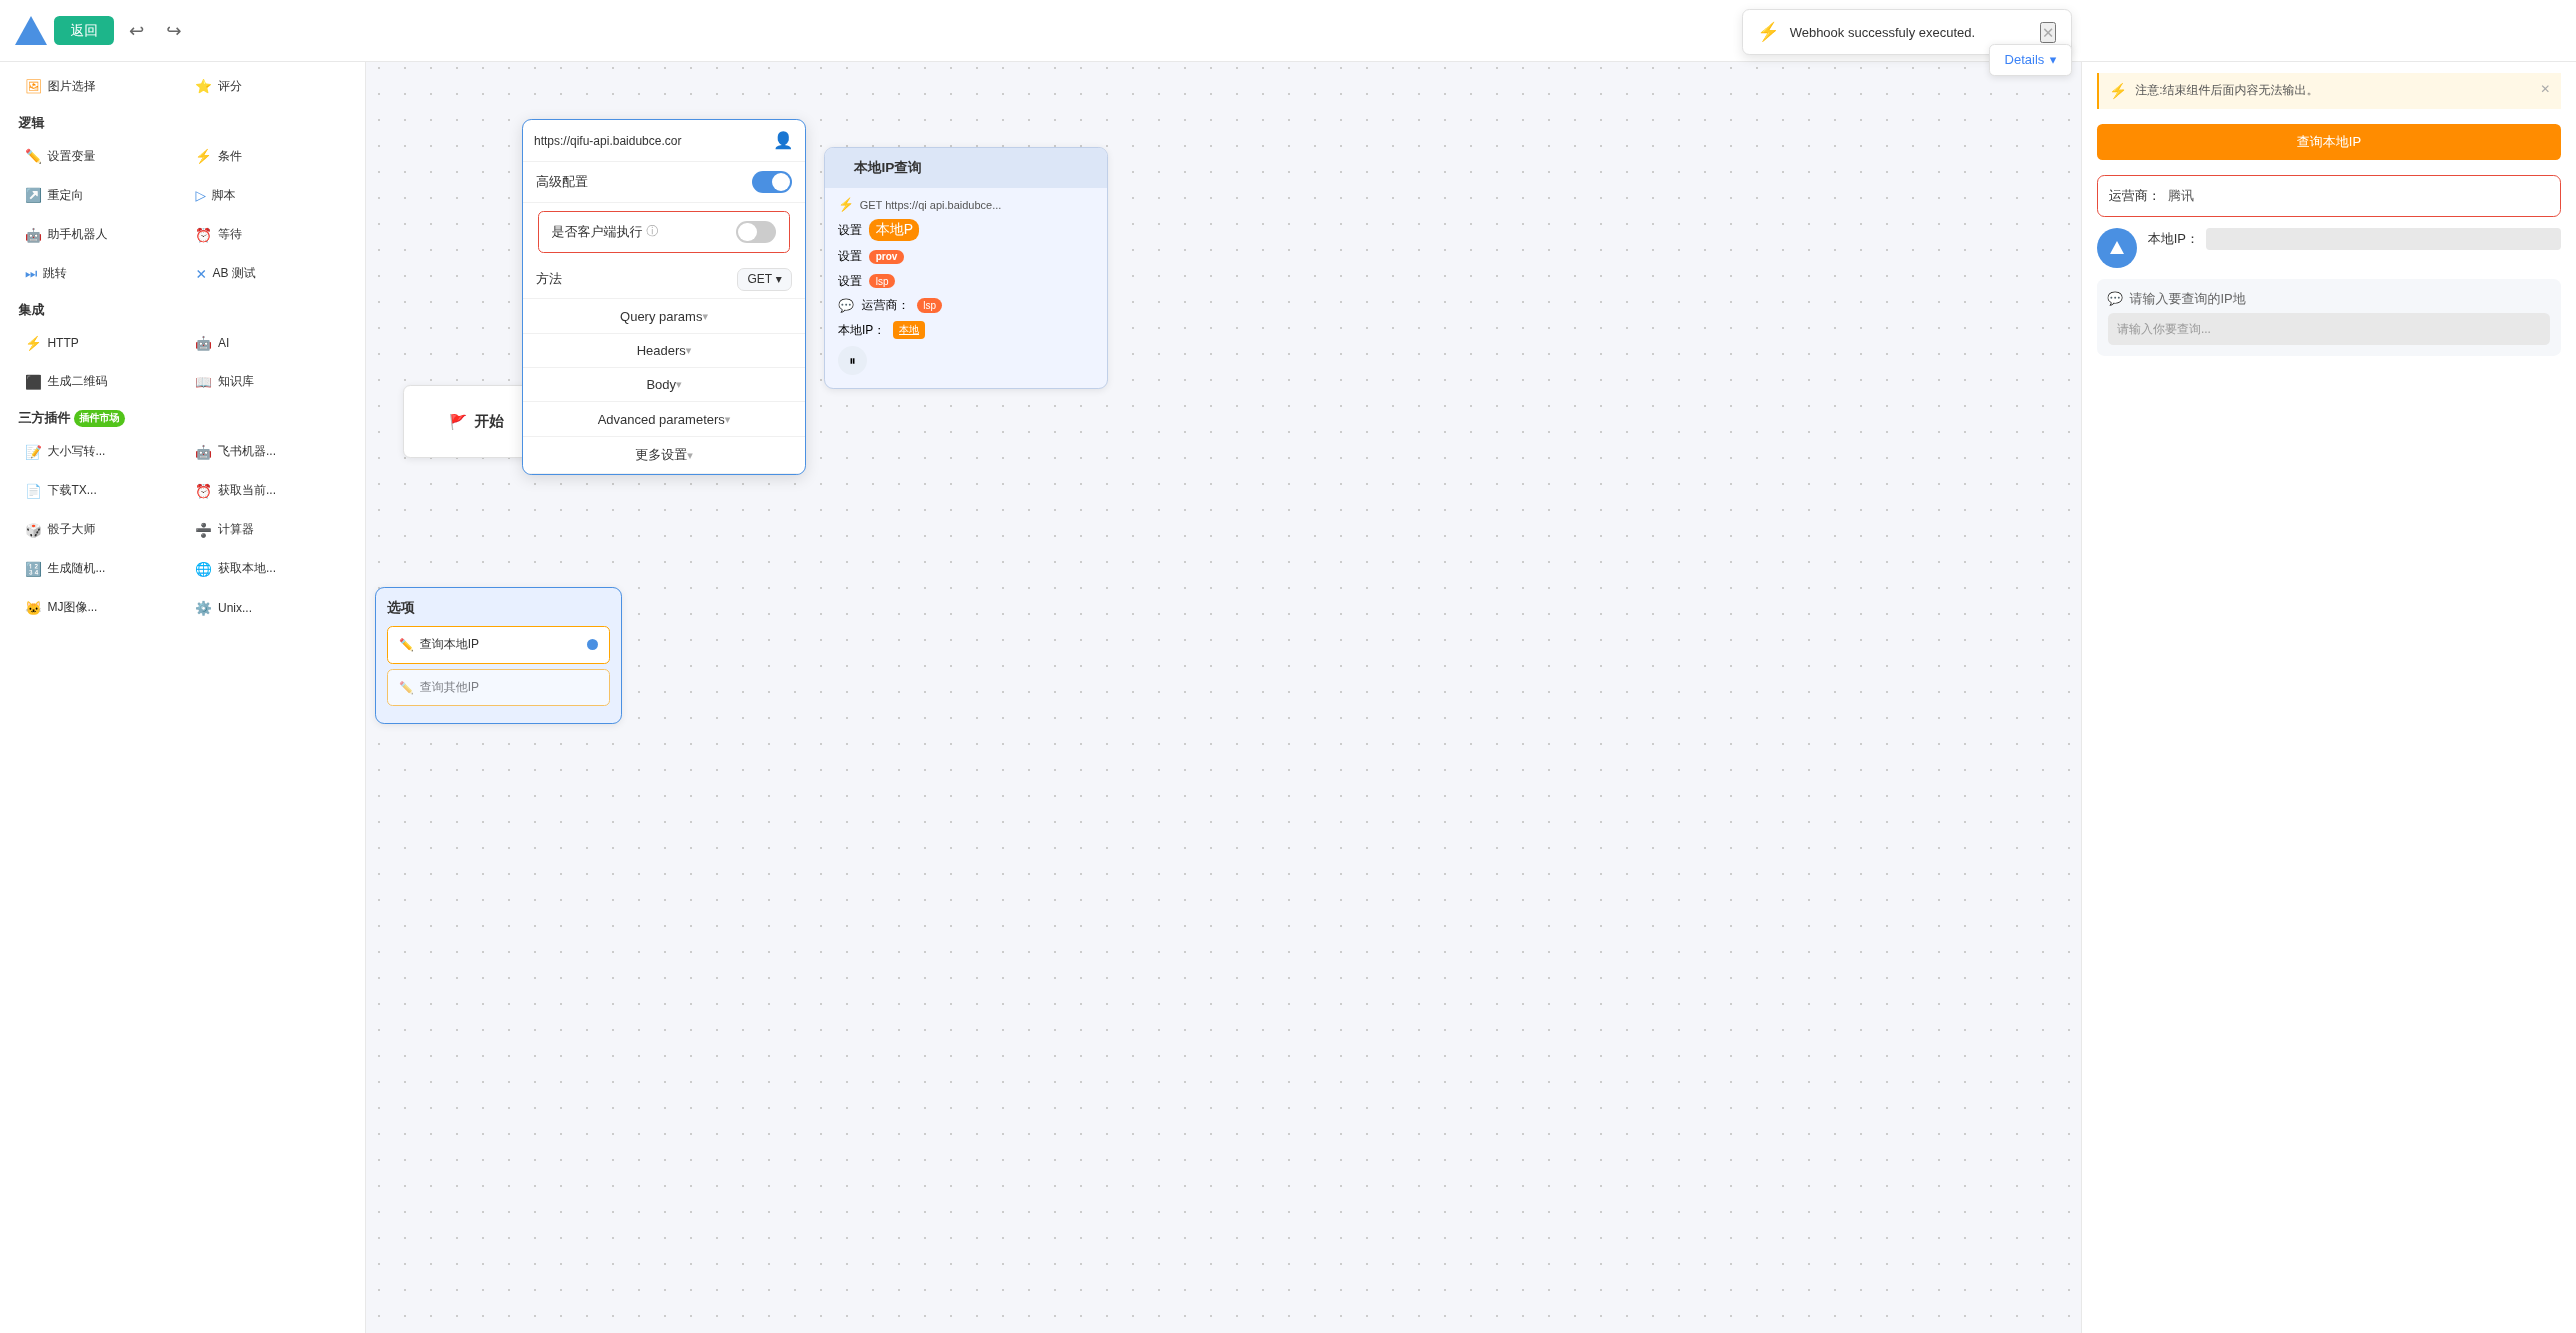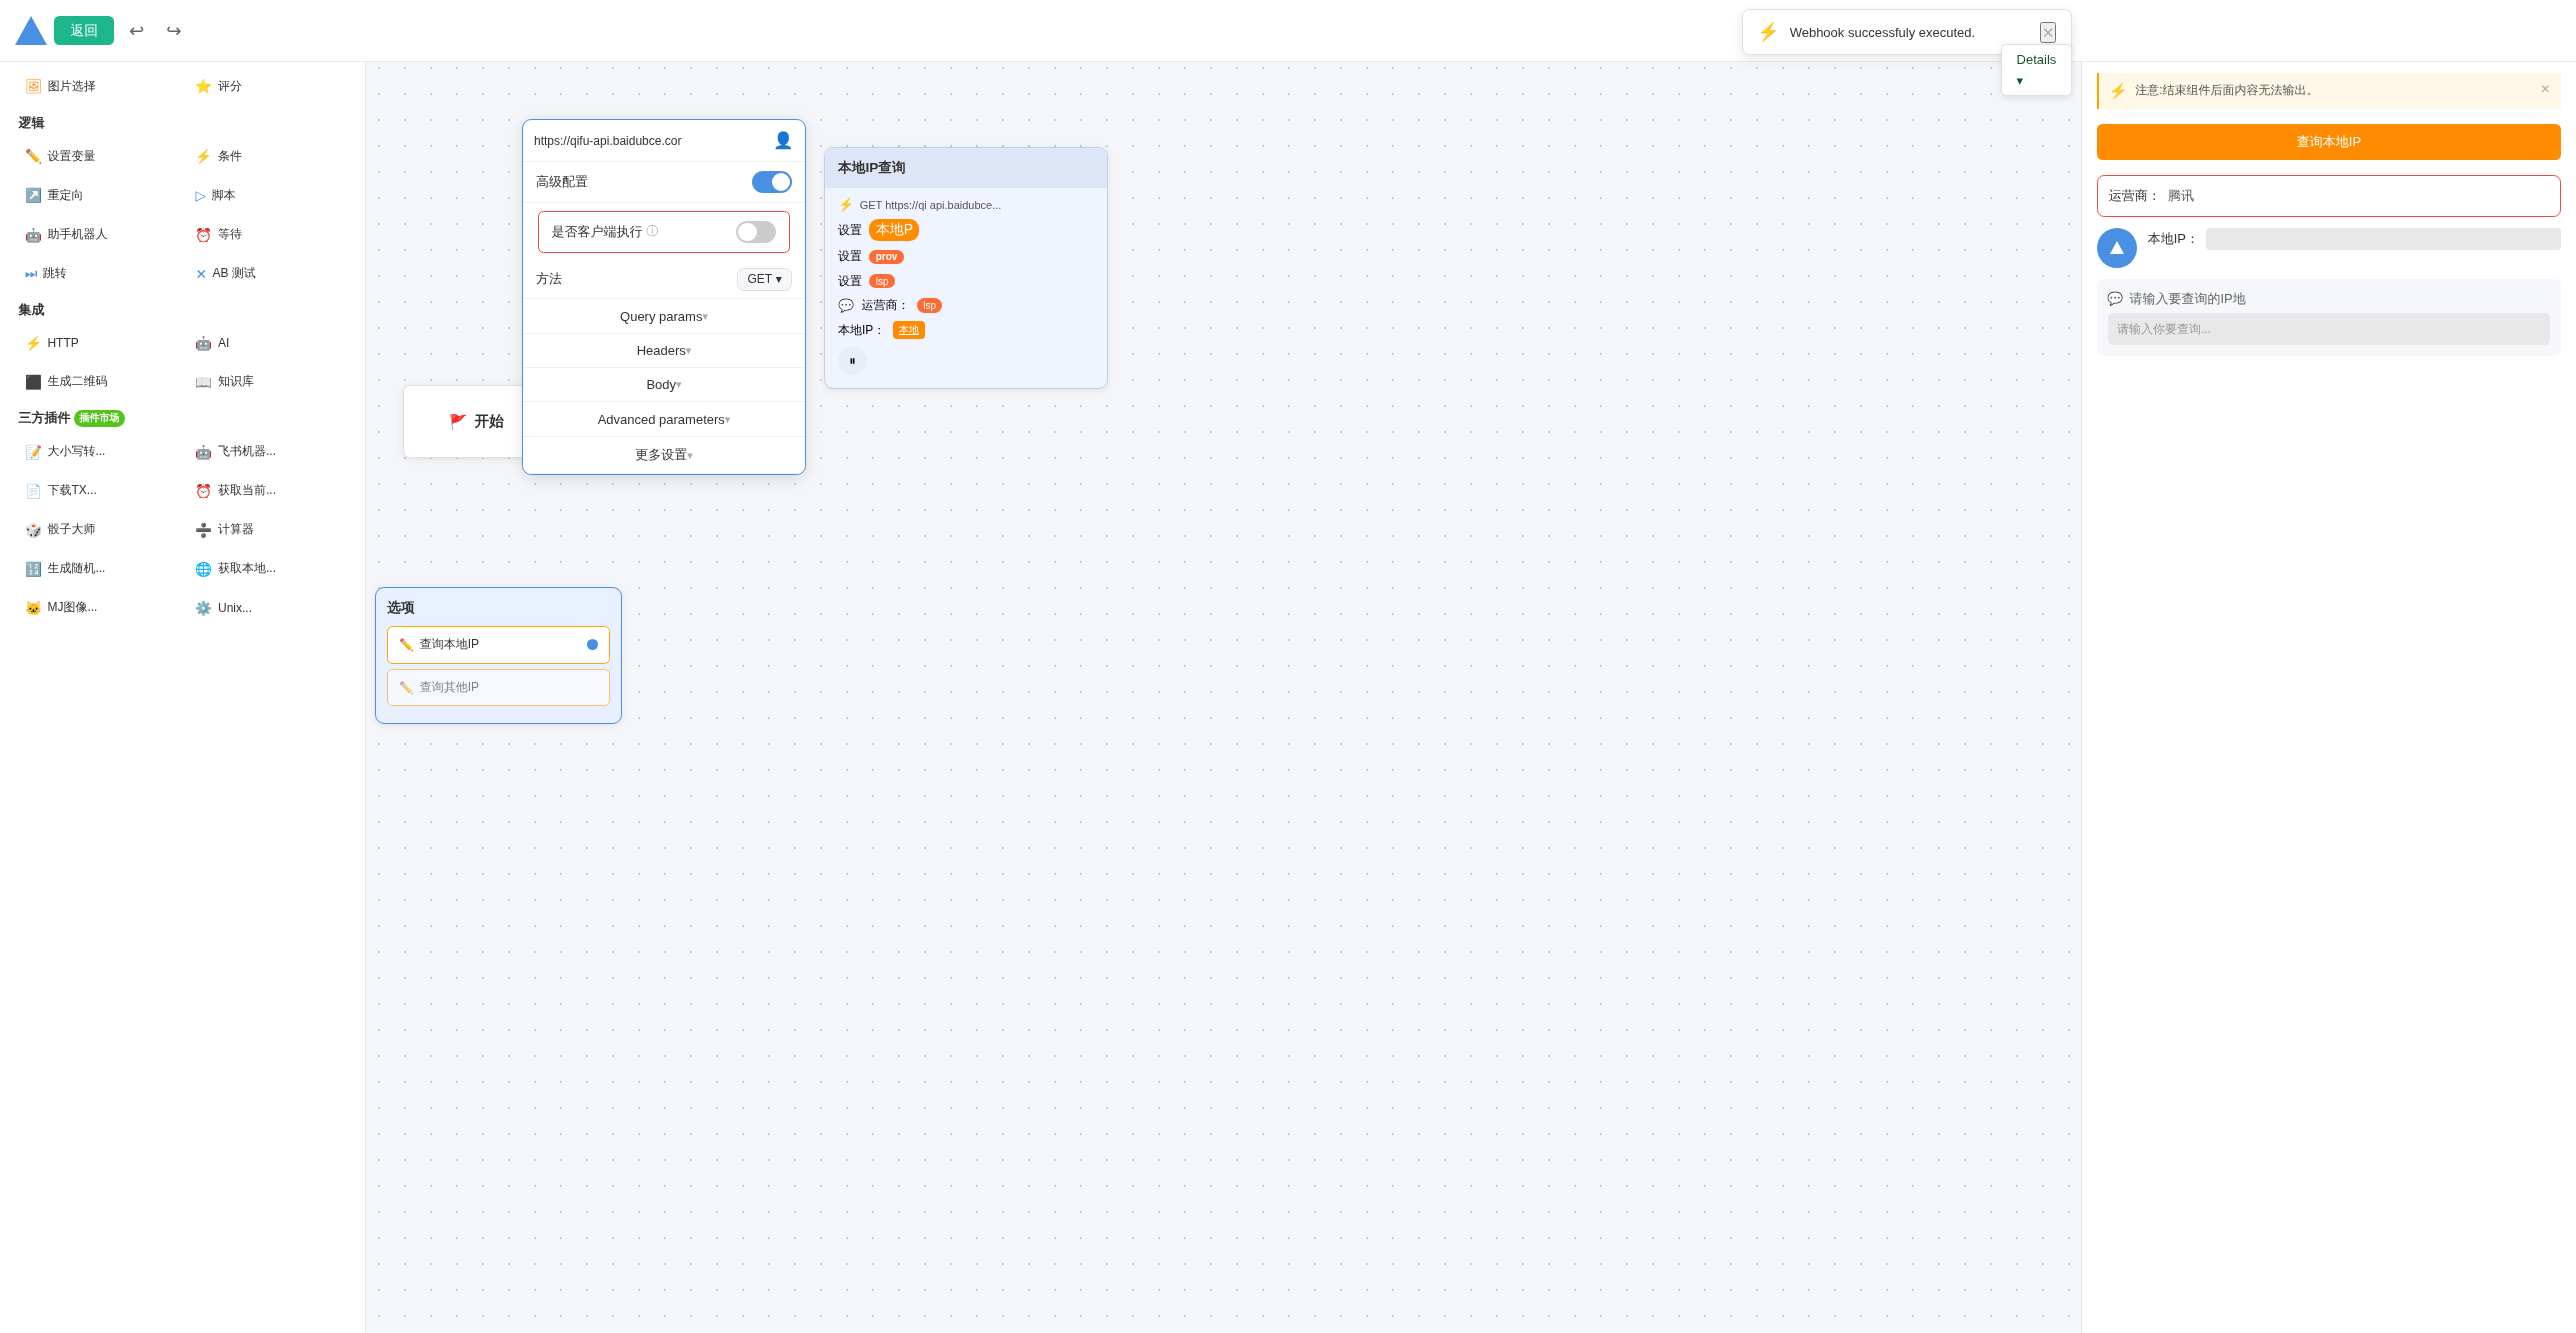--- a/index.html
+++ b/index.html
@@ -135,21 +135,21 @@
       display: flex; align-items: center; gap: 5.5px;
     }
 
     
     .ip-node {
       position: absolute; top: 92px; right: 55px; width: 284px;
       background: #f0f4ff; border: 1.8px solid #c0cfe8; border-radius: 9.2px;
       overflow: hidden; box-shadow: 0 1.8px 7.3px rgba(0,0,0,0.08);
     }
     .ip-node-header {
-      background: #dce6f7; padding: 11px 13px; font-size: 13.7px; font-weight: 600; color: #333;
+      background: #dce6f7; padding: 11px 29px; font-size: 13.7px; font-weight: 600; color: #333;
     }
     .ip-node-content { padding: 9.2px 13px; }
     .ip-node-row {
       display: flex; align-items: center; gap: 7.3px; margin-bottom: 7.3px; font-size: 12px;
     }
     .badge-localip { background: #ff8c00; color: #fff; font-size: 14px; padding: 1.8px 6.4px; border-radius: 9.2px; }
     .badge-prov { background: #ff6b35; color: #fff; font-size: 10px; padding: 1.8px 6.4px; border-radius: 9.2px; font-weight: bold; }
     .badge-lsp { background: #ff6b35; color: #fff; font-size: 10px; padding: 1.8px 6.4px; border-radius: 9.2px; }
     .badge-lsp2 { background: #ff8c00; color: #fff; font-size: 10px; padding: 1.8px 6.4px; border-radius: 4px; text-decoration: underline; }
     .ip-api-row {
@@ -220,21 +220,21 @@
       z-index: 200; min-width: 330px;
     }
     .webhook-icon { color: #1db58a; font-size: 18.3px; }
     .webhook-text { font-size: 13px; color: #333; flex: 1; }
     .webhook-close { font-size: 14.7px; color: #aaa; cursor: pointer; }
 
     .details-dropdown {
       position: absolute; top: 44px; right: 504px; background: #fff;
       border: 0.9px solid #e0e0e0; border-radius: 5.5px; padding: 7.3px 14.7px;
       display: flex; align-items: flex-start; gap: 5.5px; box-shadow: 0 1.8px 7.3px rgba(0,0,0,0.1);
-      z-index: 200; cursor: pointer; font-size: 13px; color: #14532d; flex-direction: column;
+      z-index: 200; cursor: pointer; font-size: 13px; color: #3b82f6;
     }
 
     
     .logo-triangle {
       width: 0; height: 0;
       border-left: 16.5px solid transparent;
       border-right: 16.5px solid transparent;
       border-bottom: 29px solid #4a90e2;
       position: relative;
     }

